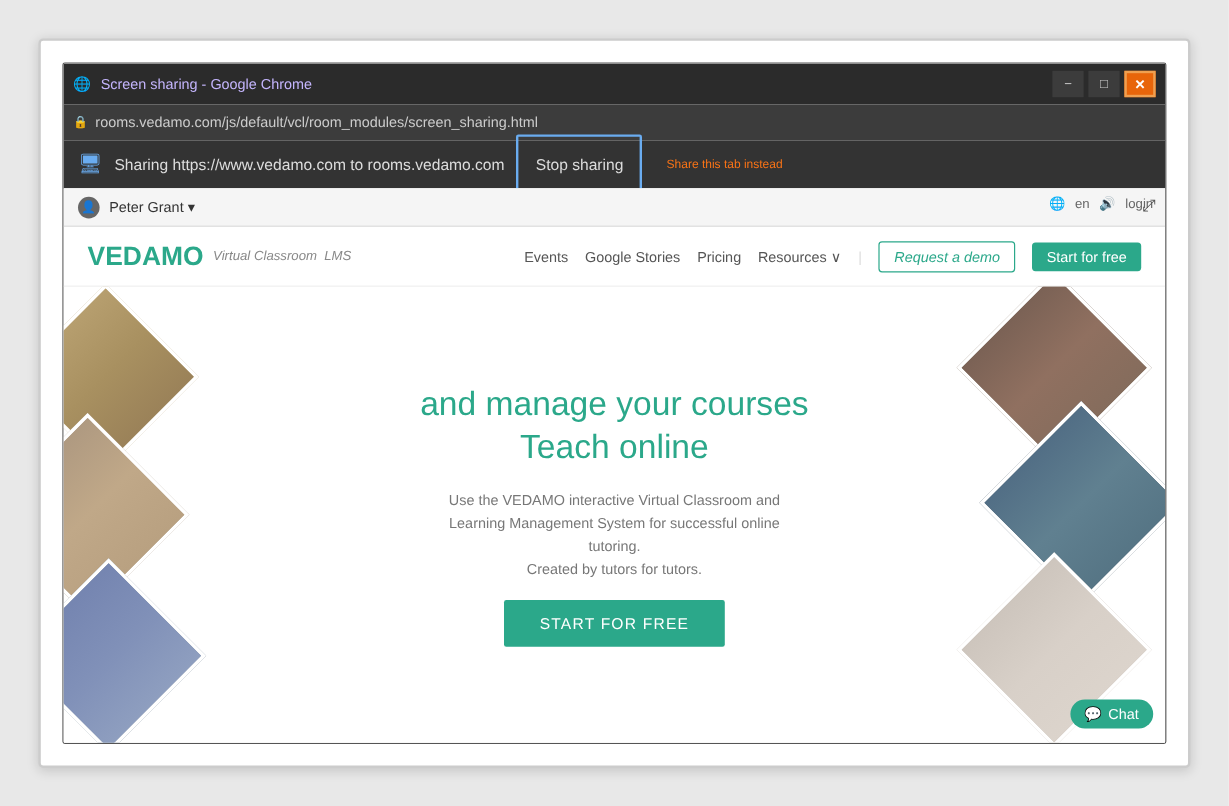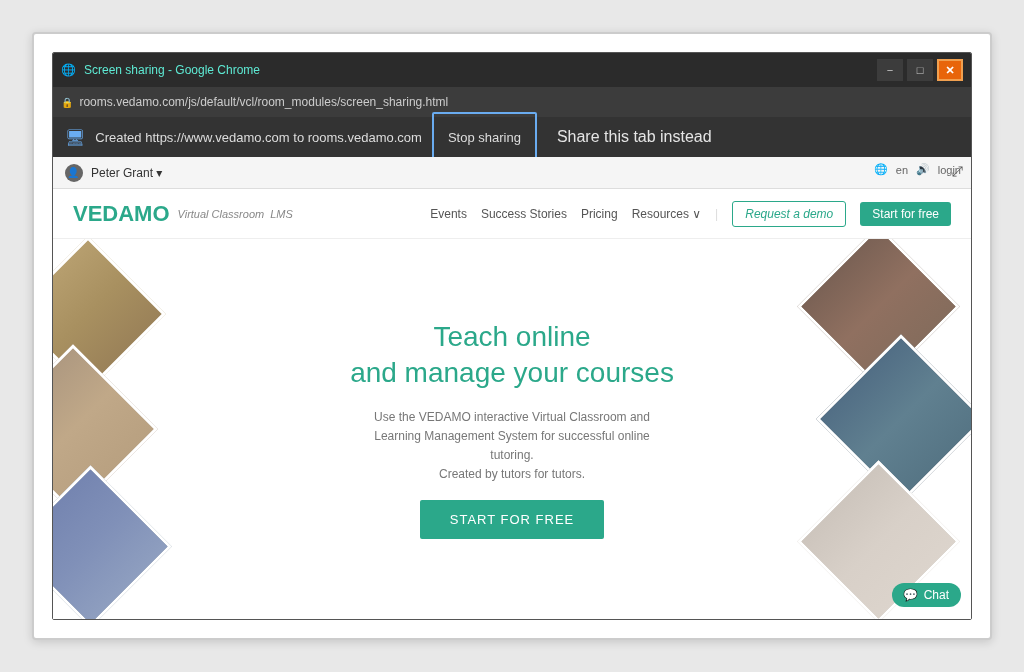--- a/index.html
+++ b/index.html
@@ -33,21 +33,21 @@
       justify-content: space-between;
       padding: 6px 8px;
       height: 34px;
     }
     .title-bar-left {
       display: flex;
       align-items: center;
       gap: 8px;
     }
     .title-bar-title {
-      color: #5eead4;
+      color: #c4b5fd;
       font-size: 12px;
     }
     .title-bar-controls {
       display: flex;
       align-items: center;
       gap: 4px;
     }
     .tb-btn {
       width: 26px;
       height: 22px;
@@ -105,23 +105,23 @@
       border: 2px solid #6aacf0;
       color: #ddd;
       padding: 16px 14px;
       font-size: 13px;
       cursor: pointer;
       border-radius: 2px;
     }
     .share-tab-btn {
       background: transparent;
       border: none;
-      color: #e5e5e5;
+      color: #f97316;
       padding: 4px 10px;
-      font-size: 16px;
+      font-size: 10px;
       cursor: pointer;
     }
     
     .website-content {
       background: white;
       position: relative;
     }
     
     .site-top-bar {
       background: #f5f5f5;
@@ -307,21 +307,21 @@
       </div>
     </div>
 
     <div class="address-bar">
       <span class="lock-icon">🔒</span>
       <span class="address-text">rooms.vedamo.com/js/default/vcl/room_modules/screen_sharing.html</span>
     </div>
 
     <div class="sharing-bar">
       <span class="sharing-icon">🖥</span>
-      <span class="sharing-text">Created https://www.vedamo.com to rooms.vedamo.com</span>
+      <span class="sharing-text">Sharing https://www.vedamo.com to rooms.vedamo.com</span>
       <button class="stop-sharing-btn">Stop sharing</button>
       <button class="share-tab-btn">Share this tab instead</button>
     </div>
 
     <div class="website-content">
 
       <div class="site-top-bar" style="position:relative;">
         <div class="user-avatar">👤</div>
         <span class="user-dropdown">Peter Grant ▾</span>
         <div class="site-lang-bar">
@@ -336,21 +336,21 @@
       <div class="site-nav">
         <div class="site-logo">
           <span class="logo-text">VEDAMO</span>
           <div class="logo-subtitle">
             <span>Virtual Classroom</span>
             <span>LMS</span>
           </div>
         </div>
         <div class="nav-links">
           <span>Events</span>
-          <span>Success Stories</span>
+          <span>Google Stories</span>
           <span>Pricing</span>
           <span>Resources ∨</span>
           <span style="color:#ddd;">|</span>
           <button class="request-demo-btn">Request a demo</button>
           <button class="start-free-btn">Start for free</button>
         </div>
       </div>
 
       <div class="hero-section">
 
@@ -379,22 +379,22 @@
             <div style="width:100%;height:100%;background:linear-gradient(135deg,#405878 0%,#608090 50%,#4a6878 100%);transform:rotate(-45deg) scale(1.6);"></div>
           </div>
 
           <div style="position:absolute;top:245px;left:50px;width:115px;height:115px;transform:rotate(45deg);overflow:hidden;border:3px solid white;background:#c8c0b8;">
             <div style="width:100%;height:100%;background:linear-gradient(135deg,#c0b8b0 0%,#d8d0c8 50%,#e0d8d0 100%);transform:rotate(-45deg) scale(1.6);"></div>
           </div>
         </div>
 
         <div class="hero-center">
           <div class="hero-title">
+            <div>and manage your courses</div>
             <div>Teach online</div>
-            <div>and manage your courses</div>
           </div>
           <p class="hero-desc">
             Use the VEDAMO interactive Virtual Classroom and<br>
             Learning Management System for successful online<br>
             tutoring.<br>
             Created by tutors for tutors.
           </p>
           <button class="hero-cta">START FOR FREE</button>
         </div>
 

